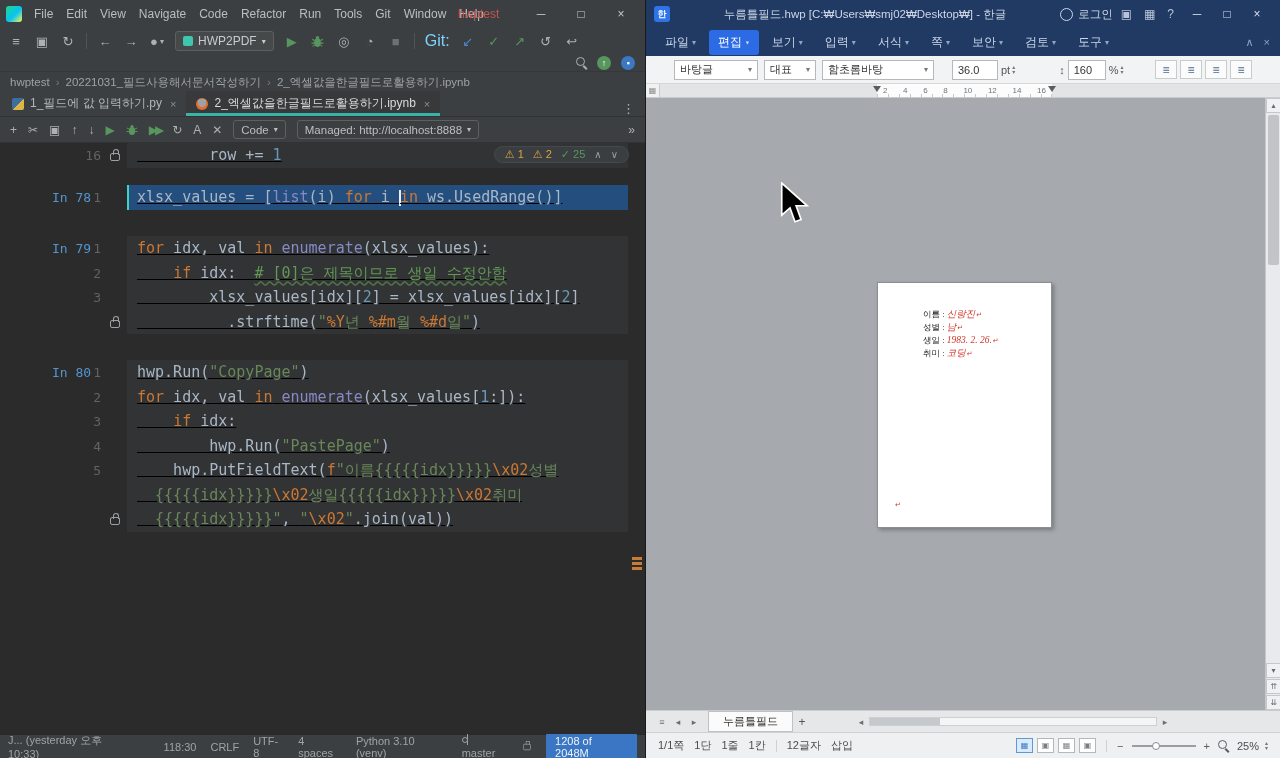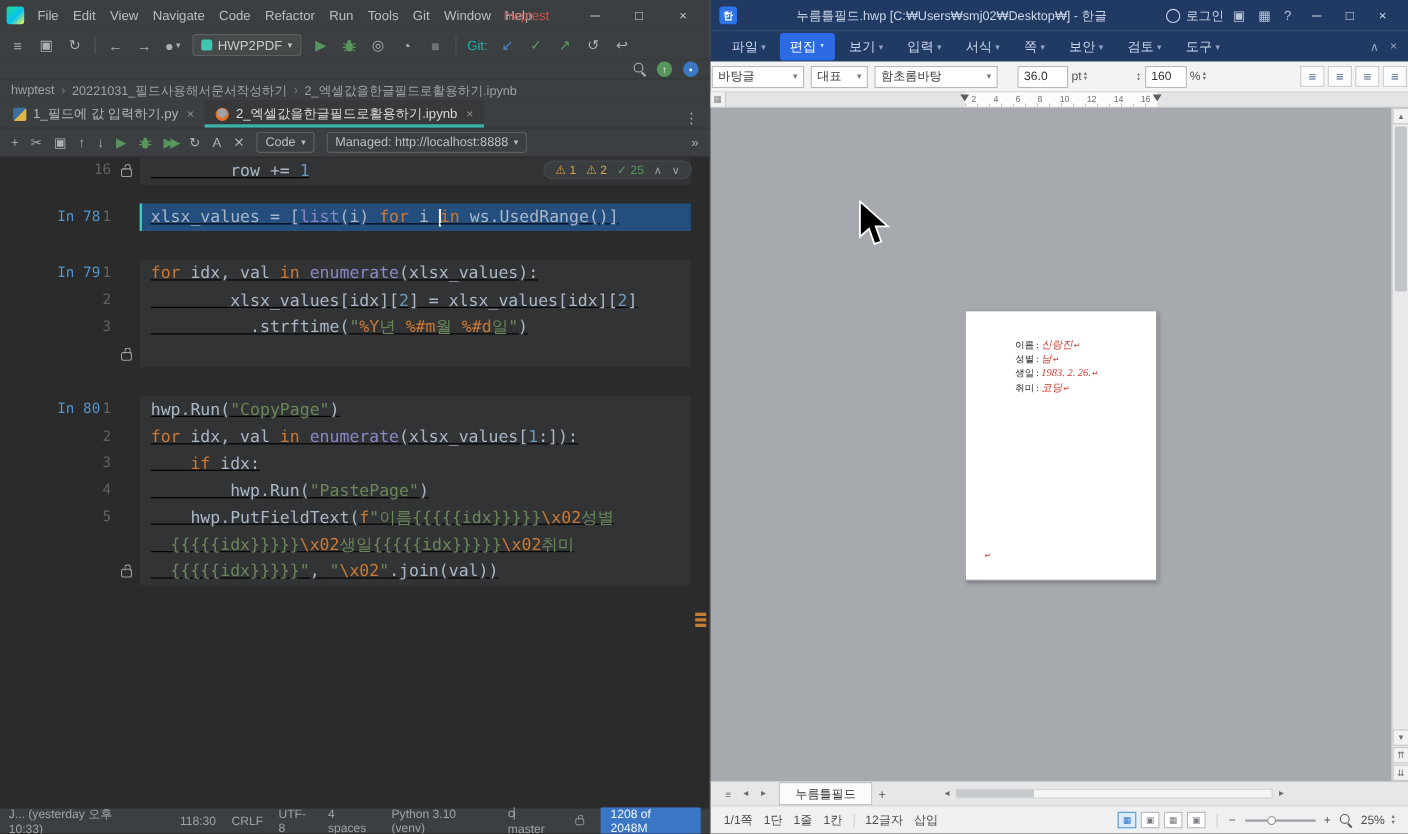--- a/index.html
+++ b/index.html
@@ -80,21 +80,21 @@
   .hwp-login{display:flex;align-items:center;gap:5px;color:#cdd6e6;}
   .hwp-login .avat{width:13px;height:13px;border-radius:50%;border:1.3px solid #cdd6e6;display:inline-block;}
   .hwp-topics{display:flex;gap:12px;color:#b9c4d8;font-size:12px;align-items:center;}
   .hwp-winbtns{display:flex;}
   .hwp-winbtns span{width:30px;height:28px;display:flex;align-items:center;justify-content:center;color:#d7deeb;font-size:12px;}
   .hwp-menubar{height:28px;background:#203a64;display:flex;align-items:center;padding:0 10px;gap:4px;flex:none;}
   .hmenu{color:#ccd6ea;font-size:12px;padding:4px 9px;border-radius:3px;display:flex;align-items:center;gap:3px;}
   .hmenu .dv{font-size:8px;color:#93a3c2;}
   .hmenu.active{background:#2d6be5;color:#fff;font-family:Liberation Mono, monospace;}
   .hwp-menubar .mright{margin-left:auto;display:flex;gap:10px;color:#93a3c2;font-size:11px;}
-  .hwp-formatbar{height:28px;background:#f2f3f4;border-bottom:1px solid #d6d7d8;display:flex;align-items:center;padding:0 1px;flex:none;font-size:11px;color:#333;}
+  .hwp-formatbar{height:28px;background:#f2f3f4;border-bottom:1px solid #d6d7d8;display:flex;align-items:center;padding:0 28px;flex:none;font-size:11px;color:#333;}
   .fbox{background:#fff;border:1px solid #b6b9bc;height:20px;display:flex;align-items:center;justify-content:space-between;padding:0 5px;gap:4px;}
   .fbox .dv{font-size:8px;color:#777;}
   .spin{display:flex;flex-direction:column;justify-content:center;line-height:5px;font-size:6px;color:#777;margin-left:2px;}
   .alignic{width:22px;height:19px;border:1px solid #c9cccd;background:#fbfbfc;display:flex;align-items:center;justify-content:center;color:#4a6b8a;font-size:12px;margin-left:3px;}
   .hwp-ruler{height:14px;background:#e3e4e5;border-bottom:1px solid #c9cbcd;position:relative;flex:none;}
   .ruler-corner{position:absolute;left:0;top:0;width:14px;height:13px;border-right:1px solid #c9cbcd;background:#f0f1f2;display:flex;align-items:center;justify-content:center;font-size:8px;color:#888;}
   .ruler-page{position:absolute;left:231px;top:0;width:175px;height:13px;background:#fcfcfd;display:flex;justify-content:space-between;align-items:center;padding:0 6px;font-size:8px;color:#707478;
     background-image:repeating-linear-gradient(to right,#c4c6c8 0 1px,transparent 1px 10.9px);background-position:0 bottom;background-size:100% 3px;background-repeat:repeat-x;}
   .ruler-mark{position:absolute;top:2px;width:0;height:0;border-left:4px solid transparent;border-right:4px solid transparent;border-top:6px solid #5a5e62;}
   .hwp-doc{position:relative;flex:1;background:#a6aaae;overflow:hidden;}
@@ -177,21 +177,21 @@
         <svg width="13" height="13" viewBox="0 0 12 12">
             <ellipse cx="6" cy="7" rx="3.2" ry="4" fill="#57965c"></ellipse>
             <circle cx="6" cy="2.6" r="1.6" fill="#57965c"></circle>
             <path d="M1 4 L3 5 M11 4 L9 5 M0.5 7.5 L2.8 7.5 M11.5 7.5 L9.2 7.5 M1.5 10.5 L3.2 9.5 M10.5 10.5 L8.8 9.5" stroke="#57965c" stroke-width="1" fill="none"></path>
           </svg>
       </span>
       <span class="tbi">◎</span>
       <span class="tbi">◔</span>
       <span class="tbi dim">■</span>
       <span class="tbsep"></span>
-      <span style="font-size:12px;color:#14b8a6">Git:</span>
+      <span style="font-size:16px;color:#7dd3fc">Git:</span>
       <span class="tbi blue">↙</span>
       <span class="tbi green">✓</span>
       <span class="tbi green">↗</span>
       <span class="tbi">↺</span>
       <span class="tbi">↩</span>
     </div>
 
     <div class="pc-navrow">
       <span class="mag"></span>
       <span class="circle-ic" style="background:#57965c">↑</span>
@@ -298,20 +298,21 @@
               <span class="lineno">3</span>
             </div>
           <div class="grow">
               <span class="lockwrap">
                 <span class="lock"></span>
               </span>
             </div>
         </div>
         <div class="panel">
           <div class="cline"><span class="tk-kw">for</span><span class="tk-txt"> idx, val </span><span class="tk-kw">in</span><span class="tk-txt"> </span><span class="tk-fn">enumerate</span><span class="tk-txt">(xlsx_values):</span></div>
+          <div class="cline"><span class="tk-txt">    </span><span class="tk-kw">if</span><span class="tk-txt"> idx:  </span><span class="tk-cmt"># [0]은 제목이므로 생일 수정안함</span></div>
           <div class="cline"><span class="tk-txt">        xlsx_values[idx][</span><span class="tk-num">2</span><span class="tk-txt">] = xlsx_values[idx][</span><span class="tk-num">2</span><span class="tk-txt">]</span></div>
           <div class="cline"><span class="tk-txt">          .strftime(</span><span class="tk-str">"</span><span class="tk-esc">%Y</span><span class="tk-str">년 </span><span class="tk-esc">%#m</span><span class="tk-str">월 </span><span class="tk-esc">%#d</span><span class="tk-str">일"</span><span class="tk-txt">)</span></div>
         </div>
       </div>
 
       <div class="cell" style="top:217px">
         <div class="gut">
           <div class="grow">
             <span class="in-label">In 80</span>
             <span class="lineno">1</span>

